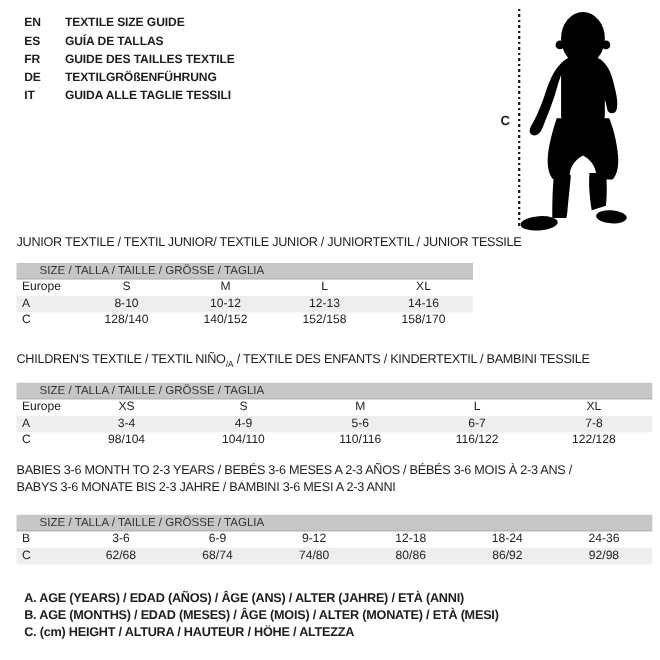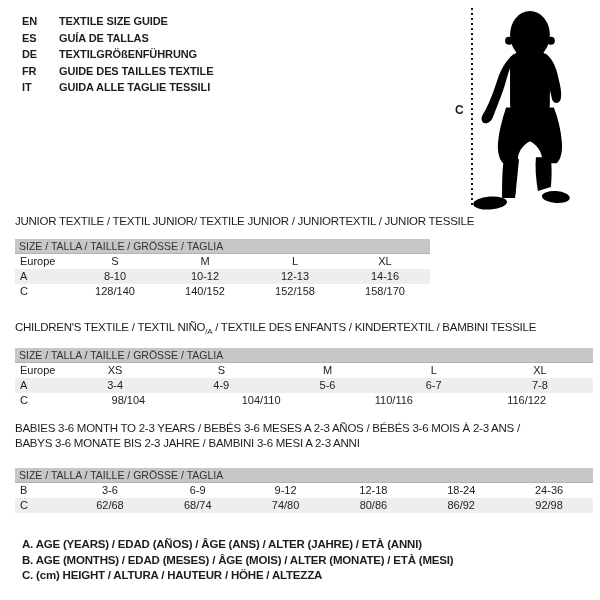--- a/index.html
+++ b/index.html
@@ -27,21 +27,21 @@
   .tbl-title sub{font-size:8px}
   #t1-title{left:15px;top:215px}
   #t2-title{left:15px;top:321px}
   #t3-title{left:15px;top:421px;line-height:15px}
 
   
   .sizetable{left:15px}
   #table-0{top:239px;width:415px}
   #table-1{top:348px;width:578px}
   #table-2{top:468px;width:578px}
-  .band{background:#c7c7c7;height:15px;line-height:15px;padding-left:4px;
+  .band{background:#c7c7c7;height:15px;line-height:15px;padding-left:21px;
     font-size:10.5px;color:#333;border-bottom:1px solid #b2b2b2;box-sizing:border-box;
     white-space:nowrap;overflow:hidden}
   .trow{display:flex;height:15px;line-height:15px;font-size:11px;color:#222}
   .trow.shaded{background:#eeeeee}
   .tlabel{padding-left:5px;box-sizing:border-box;flex:0 0 auto}
   #table-0 .tlabel{width:55px}
   #table-1 .tlabel{width:47px}
   #table-2 .tlabel{width:51px}
   .tcell{flex:1 1 0;text-align:center}
 
@@ -55,26 +55,26 @@
 <div class="abs langs">
   <div class="lang-row">
     <span class="lang-code">EN</span>
     <span class="lang-title">TEXTILE SIZE GUIDE</span>
   </div>
   <div class="lang-row">
     <span class="lang-code">ES</span>
     <span class="lang-title">GUÍA DE TALLAS</span>
   </div>
   <div class="lang-row">
+    <span class="lang-code">FR</span>
+    <span class="lang-title">GUIDE DES TAILLES TEXTILE</span>
+  </div>
+  <div class="lang-row">
     <span class="lang-code">DE</span>
     <span class="lang-title">TEXTILGRÖßENFÜHRUNG</span>
-  </div>
-  <div class="lang-row">
-    <span class="lang-code">FR</span>
-    <span class="lang-title">GUIDE DES TAILLES TEXTILE</span>
   </div>
   <div class="lang-row">
     <span class="lang-code">IT</span>
     <span class="lang-title">GUIDA ALLE TAGLIE TESSILI</span>
   </div>
 </div>
 
 <div class="abs fig-line"></div>
 <div class="abs fig-label">C</div>
 <svg class="abs baby" width="100" height="204" viewBox="0 0 100 205" aria-hidden="true">
@@ -148,20 +148,21 @@
       <div class="tcell">5-6</div>
       <div class="tcell">6-7</div>
       <div class="tcell">7-8</div>
     </div>
     <div class="trow">
       <div class="tlabel">C</div>
       <div class="tcell">98/104</div>
       <div class="tcell">104/110</div>
       <div class="tcell">110/116</div>
       <div class="tcell">116/122</div>
+      <div class="tcell">122/128</div>
     </div>
   </div>
 
 <div class="abs tbl-title" id="t3-title">
   <div>BABIES 3-6 MONTH TO 2-3 YEARS / BEBÉS 3-6 MESES A 2-3 AÑOS / BÉBÉS 3-6 MOIS À 2-3 ANS /</div>
   <div>BABYS 3-6 MONATE BIS 2-3 JAHRE / BAMBINI 3-6 MESI A 2-3 ANNI</div>
 </div>
 <div class="abs sizetable" id="table-2">
   <div class="band">SIZE / TALLA / TAILLE / GRÖSSE / TAGLIA</div>
 <div class="trow">

